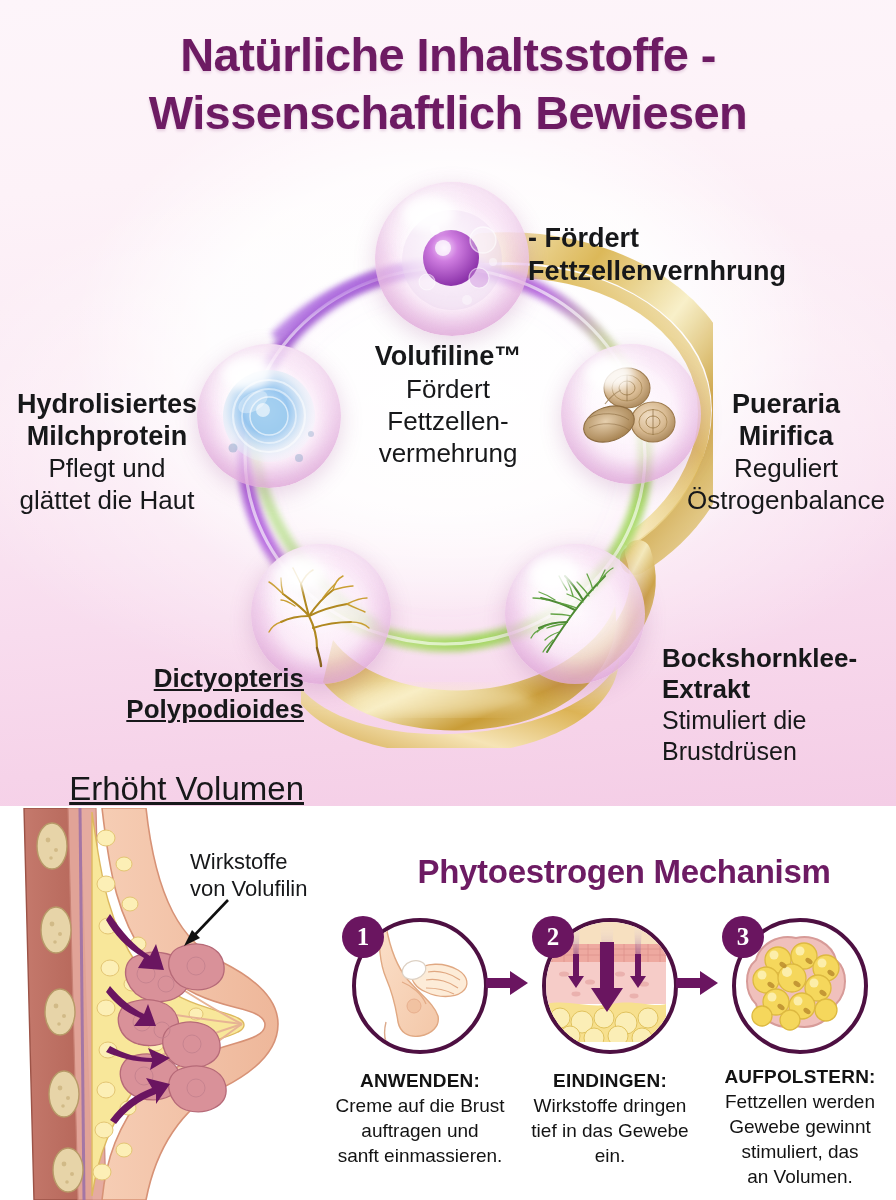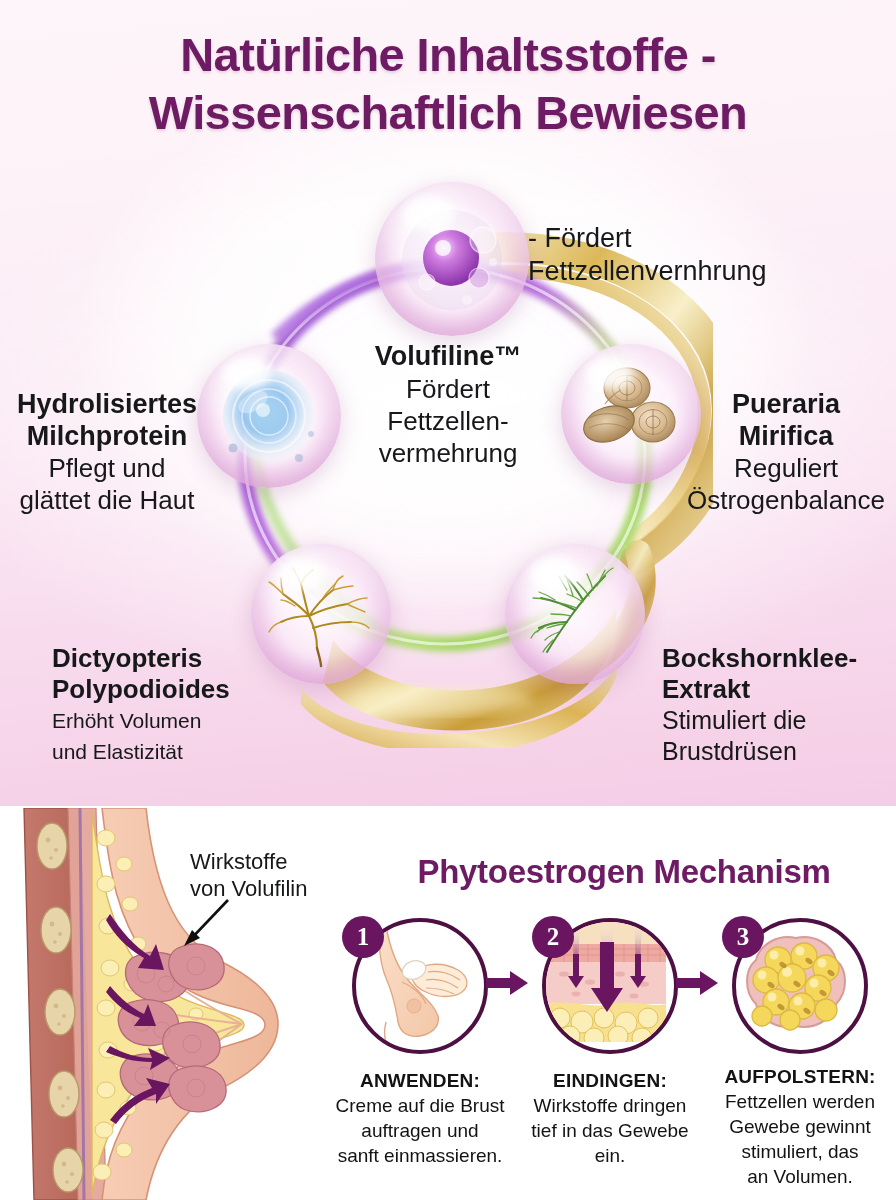--- a/index.html
+++ b/index.html
@@ -50,37 +50,37 @@
     content:"";position:absolute;left:18%;top:10%;width:34%;height:22%;
     border-radius:50%;background:rgba(255,255,255,.85);filter:blur(5px);
   }
   .bub-core{position:absolute;left:0;top:0;width:100%;height:100%;}
 
   
   .lbl{position:absolute;color:#17181a;}
   .lbl .ttl{font-weight:bold;}
   .lbl .sub{font-weight:normal;}
 
-  .lbl-top{left:528px;top:222px;width:360px;font-size:27px;line-height:33px;font-weight:normal;text-align:left;}
+  .lbl-top{left:528px;top:222px;width:360px;font-size:27px;line-height:33px;font-weight:bold;text-align:left;}
 
   .lbl-center{left:338px;top:340px;width:220px;text-align:center;}
   .lbl-center .ttl{font-size:27px;line-height:33px;}
   .lbl-center .sub{font-size:26px;line-height:32px;}
 
   .lbl-left{left:-4px;top:388px;width:222px;text-align:center;}
   .lbl-left .ttl{font-size:27px;line-height:32px;}
   .lbl-left .sub{font-size:26px;line-height:32px;}
 
   .lbl-right{left:672px;top:388px;width:228px;text-align:center;}
   .lbl-right .ttl{font-size:27px;line-height:32px;}
   .lbl-right .sub{font-size:26px;line-height:32px;}
 
-  .lbl-bl{left:52px;top:643px;width:252px;text-align:left;}
+  .lbl-bl{left:52px;top:663px;width:252px;text-align:right;text-decoration:underline;}
   .lbl-bl .ttl{font-size:26px;line-height:31px;}
-  .lbl-bl .sub{font-size:21px;line-height:31px;}
+  .lbl-bl .sub{font-size:33px;line-height:31px;margin-top:48px;}
 
   .lbl-br{left:662px;top:643px;width:238px;text-align:left;}
   .lbl-br .ttl{font-size:26px;line-height:31px;}
   .lbl-br .sub{font-size:25px;line-height:31px;}
 
   
   .bottom-section{position:absolute;left:0;top:806px;width:896px;height:394px;background:#fff;}
 
   .anatomy{position:absolute;left:6px;top:2px;width:300px;height:392px;}
 

